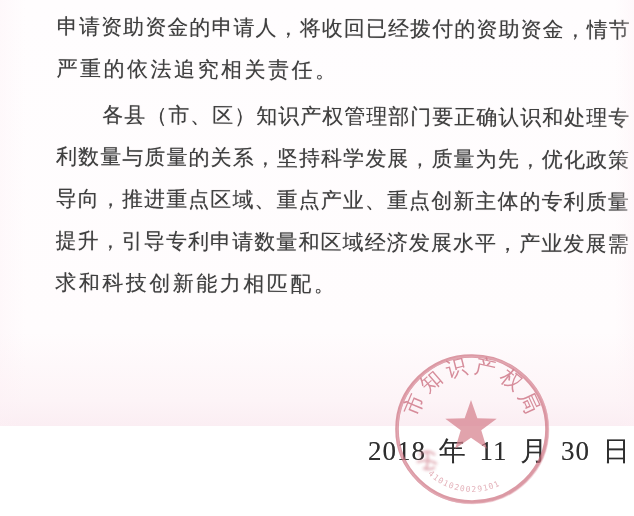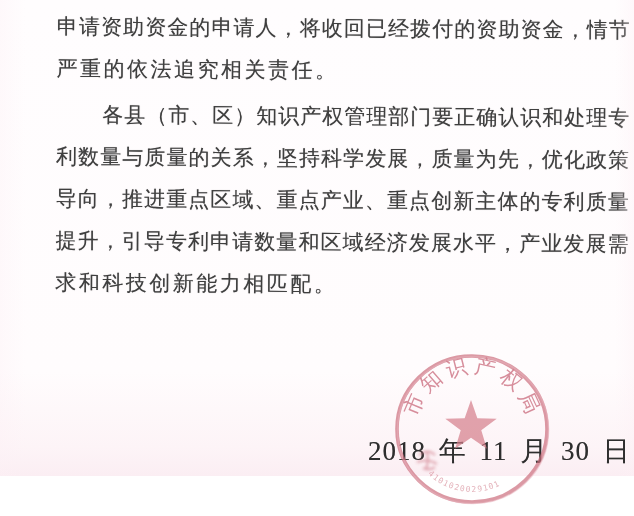--- a/index.html
+++ b/index.html
@@ -2,21 +2,21 @@
 <html><head>
 <meta charset="utf-8">
 <style>
   html,body{margin:0;padding:0;}
   body{
     width:634px;height:516px;overflow:hidden;
     font-family:"Liberation Serif", serif;
     background:#ffffff;
   }
   .page{
-    position:relative;width:634px;height:476px;
+    position:relative;width:634px;height:426px;
     background:linear-gradient(to bottom, #fffdfe 0%, #fffcfd 78%, #fdf4f7 94%, #fbeef3 100%);
   }
   .page::after{
     content:"";position:absolute;inset:0;pointer-events:none;
     background:linear-gradient(to right, rgba(253,240,245,.35) 0%, rgba(255,255,255,0) 4%, rgba(255,255,255,0) 97%, rgba(253,240,245,.4) 100%);
   }
   .body-text{
     position:absolute;left:57px;top:9px;width:573px;
     transform:rotate(.35deg);transform-origin:560px 0;
     color:#3f3f3f;

